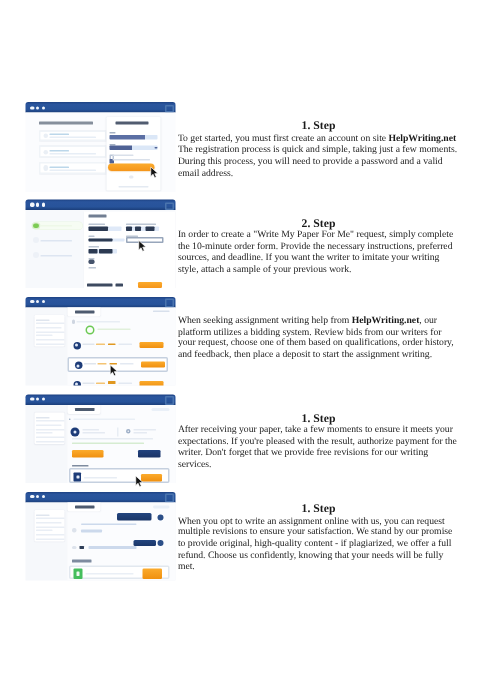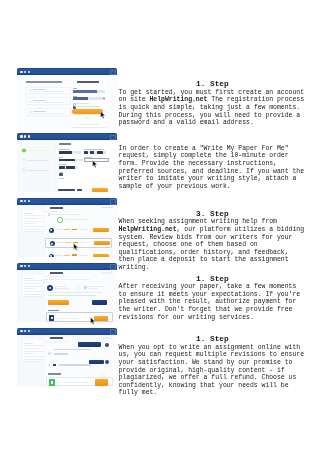--- a/index.html
+++ b/index.html
@@ -5,21 +5,21 @@
 <style>
   html,body{margin:0;padding:0;background:#ffffff;}
   body{width:320px;height:453px;overflow:hidden;font-family:"Liberation Serif",serif;}
   .page{position:relative;width:320px;height:453px;}
   .doc-title{
     position:absolute;left:122px;top:21.3px;width:180px;
     text-align:center;color:#2626b8;font-weight:bold;font-size:12.95px;
     line-height:13.6px;font-family:"Liberation Serif",serif;
   }
   .shot{position:absolute;left:16px;width:101px;}
-  .copy{position:absolute;left:118.6px;width:187.5px;color:#1a1a1a;font-family:Liberation Mono, monospace;}
+  .copy{position:absolute;left:118.6px;width:187.5px;color:#1a1a1a;}
   .copy .hdr{text-align:center;font-weight:bold;font-size:7.8px;line-height:8.4px;margin:0;}
   .copy p{margin:0;font-size:6.45px;line-height:7.62px;text-align:left;}
   .copy b{font-weight:bold;}
 
   
   .shot{position:absolute;left:17.3px;width:99.9px;height:59.5px;}
   .shot .bar{position:absolute;left:0;top:0;width:99.9px;height:7.1px;
       border-radius:1.8px 1.8px 0 0;
       background:linear-gradient(180deg,#1d4283 0%,#2a559d 22%,#27539a 70%,#1b3e7a 100%);}
   .shot .bar:after{content:"";position:absolute;right:1.3px;top:1.6px;width:3.7px;height:3.6px;
@@ -294,20 +294,21 @@
         <div class="s2-price"></div>
         <div class="s2-btn"></div>
       </div>
     </div>
     <svg class="cursor" style="left:75.2px;top:26.8px" viewBox="0 0 12 16">
         <path d="M1 0.6 L1 13.2 L4.1 10.3 L6.2 15.1 L8.4 14.1 L6.3 9.5 L10.5 9.3 Z" fill="#151515" stroke="#ffffff" stroke-width="0.9"></path>
       </svg>
   </div>
 
   <div class="copy" style="top:144.7px">
+    <div class="hdr">2. Step</div>
     <p><span>In order to create a "Write My Paper For Me" request, simply complete the 10-minute order form. Provide the necessary instructions, preferred sources, and deadline. If you want the writer to imitate your writing style, attach a sample of your previous work.</span></p>
   </div>
 
   <div class="shot s3" style="top:197.8px">
     <div class="bar">
       <span class="dot d1"></span>
       <span class="dot d2"></span>
       <span class="dot d3"></span>
     </div>
     <div class="body">
@@ -356,21 +357,20 @@
           <span class="ob"></span>
         </div>
       </div>
     </div>
     <svg class="cursor" style="left:55.4px;top:45.1px" viewBox="0 0 12 16">
         <path d="M1 0.6 L1 13.2 L4.1 10.3 L6.2 15.1 L8.4 14.1 L6.3 9.5 L10.5 9.3 Z" fill="#151515" stroke="#ffffff" stroke-width="0.9"></path>
       </svg>
   </div>
 
   <div class="copy" style="top:209.9px">
-    <div class="hdr">3. Step</div>
     <p><span>When seeking assignment writing help from </span><b>HelpWriting.net</b><span>, our platform utilizes a bidding system. Review bids from our writers for your request, choose one of them based on qualifications, order history, and feedback, then place a deposit to start the assignment writing.</span></p>
   </div>
 
   <div class="shot s4" style="top:262.8px">
     <div class="bar">
       <span class="dot d1"></span>
       <span class="dot d2"></span>
       <span class="dot d3"></span>
     </div>
     <div class="body">

